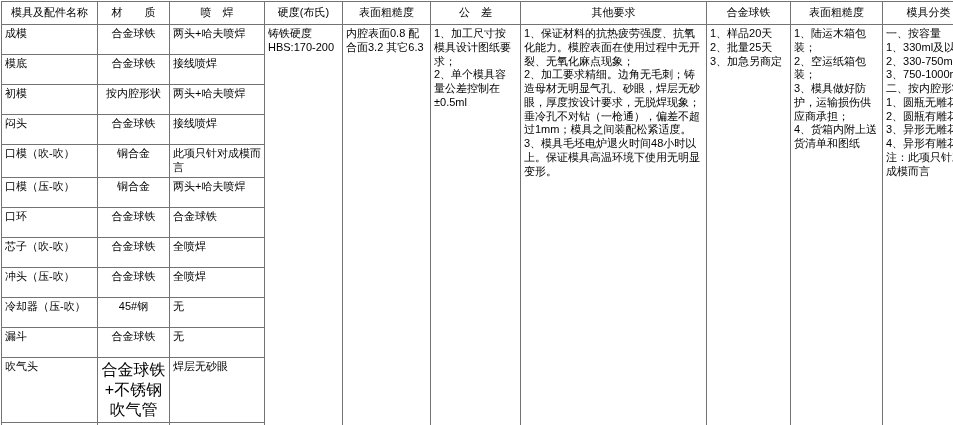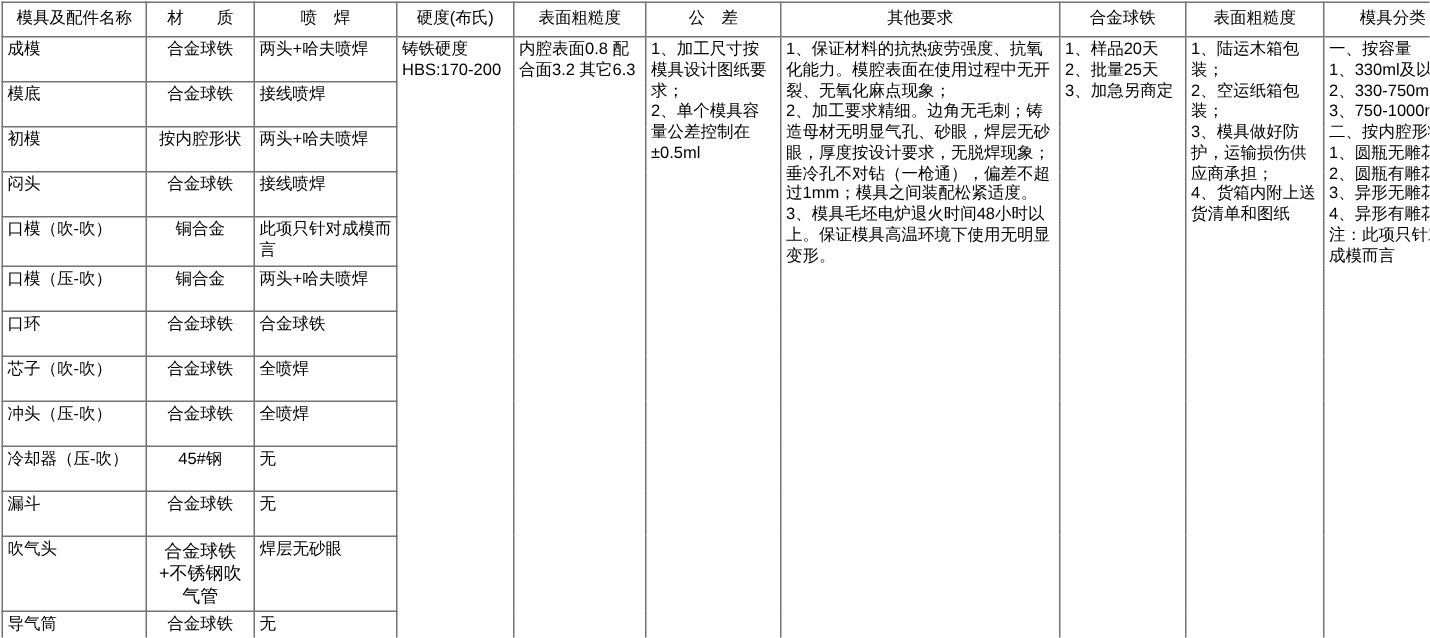--- a/index.html
+++ b/index.html
@@ -185,21 +185,21 @@
         <td class="c-mat">45#钢</td>
         <td class="c-spray">无</td>
       </tr>
       <tr>
         <td class="c-name">漏斗</td>
         <td class="c-mat">合金球铁</td>
         <td class="c-spray">无</td>
       </tr>
       <tr>
         <td class="c-name">吹气头</td>
-        <td class="c-mat" style="font-size:12px">合金球铁+不锈钢吹气管</td>
+        <td class="c-mat" style="font-size:16px">合金球铁+不锈钢吹气管</td>
         <td class="c-spray">焊层无砂眼</td>
       </tr>
       <tr>
         <td class="c-name">导气筒</td>
         <td class="c-mat">合金球铁</td>
         <td class="c-spray">无</td>
       </tr>
       <tr>
         <td class="c-name">配气板</td>
         <td class="c-mat">45#钢</td>

